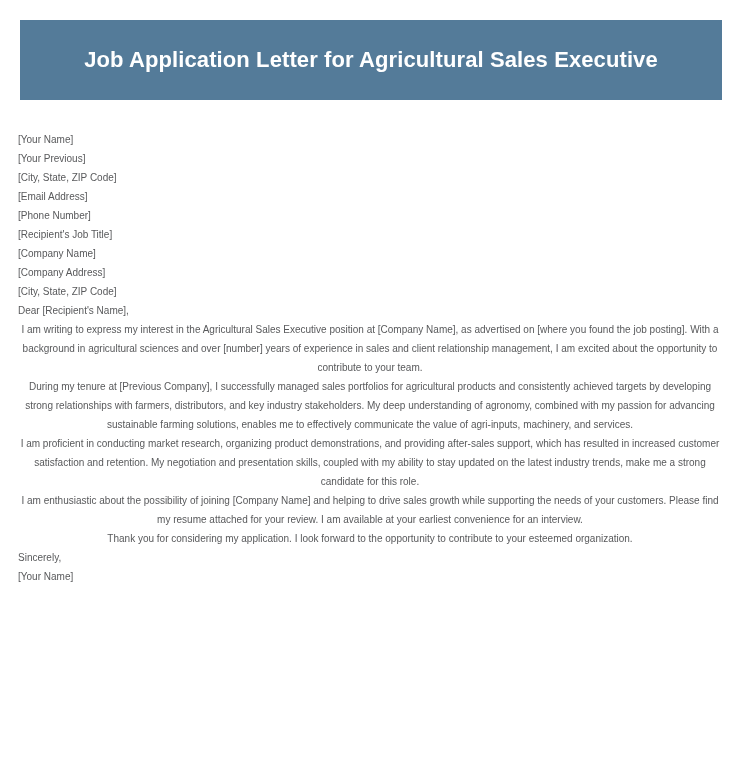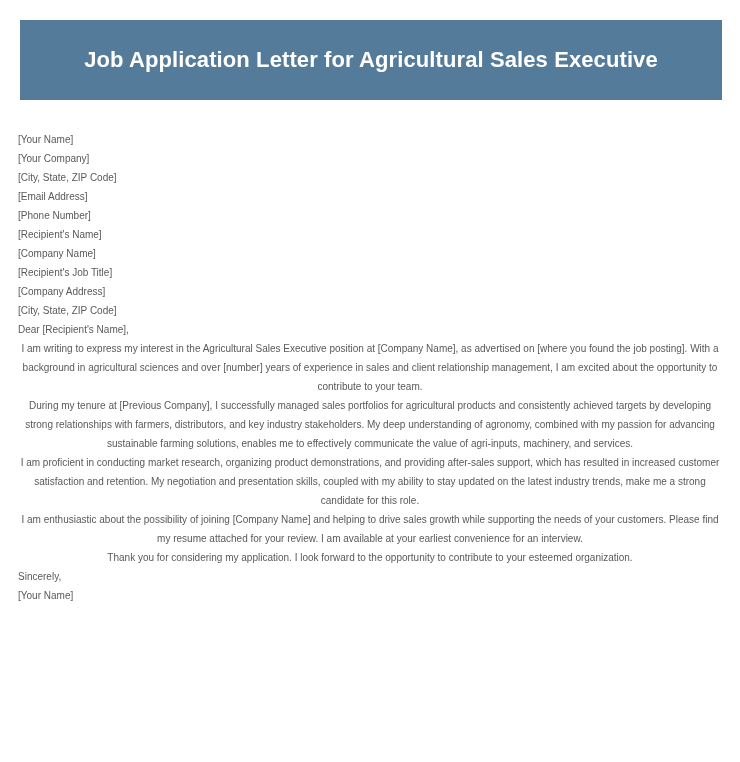--- a/index.html
+++ b/index.html
@@ -84,27 +84,26 @@
 <div class="page">
 
   <div class="letter-header">
     <div class="letter-title">Job Application Letter for Agricultural Sales Executive</div>
   </div>
 
   <div class="letter-body">
 
     <div class="addr-block">
       <span class="addr-line">[Your Name]</span>
-      <span class="addr-line">[Your Company]</span>
+      <span class="addr-line">[Your Previous]</span>
       <span class="addr-line">[City, State, ZIP Code]</span>
       <span class="addr-line">[Email Address]</span>
       <span class="addr-line">[Phone Number]</span>
-      <span class="addr-line">[Recipient's Name]</span>
+      <span class="addr-line">[Recipient's Job Title]</span>
       <span class="addr-line">[Company Name]</span>
-      <span class="addr-line">[Recipient's Job Title]</span>
       <span class="addr-line">[Company Address]</span>
       <span class="addr-line">[City, State, ZIP Code]</span>
     </div>
 
     <span class="salutation">Dear [Recipient's Name],</span>
 
     <p class="para">I am writing to express my interest in the Agricultural Sales Executive position at [Company Name], as advertised on [where you found the job posting]. With a background in agricultural sciences and over [number] years of experience in sales and client relationship management, I am excited about the opportunity to contribute to your team.</p>
     <p class="para">During my tenure at [Previous Company], I successfully managed sales portfolios for agricultural products and consistently achieved targets by developing strong relationships with farmers, distributors, and key industry stakeholders. My deep understanding of agronomy, combined with my passion for advancing sustainable farming solutions, enables me to effectively communicate the value of agri-inputs, machinery, and services.</p>
     <p class="para">I am proficient in conducting market research, organizing product demonstrations, and providing after-sales support, which has resulted in increased customer satisfaction and retention. My negotiation and presentation skills, coupled with my ability to stay updated on the latest industry trends, make me a strong candidate for this role.</p>
     <p class="para">I am enthusiastic about the possibility of joining [Company Name] and helping to drive sales growth while supporting the needs of your customers. Please find my resume attached for your review. I am available at your earliest convenience for an interview.</p>

